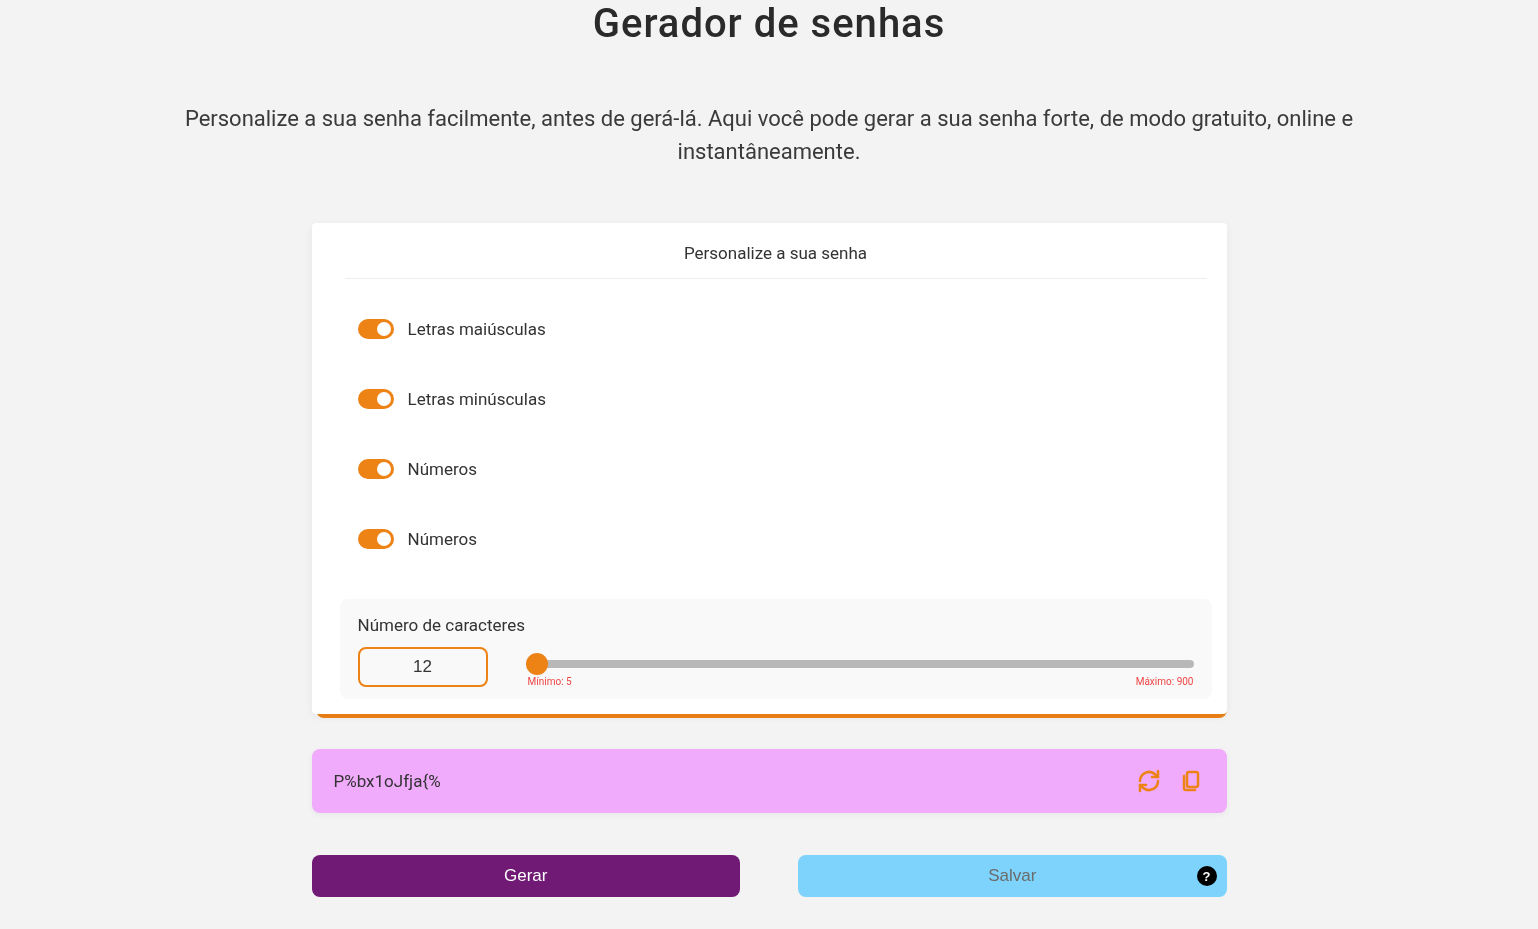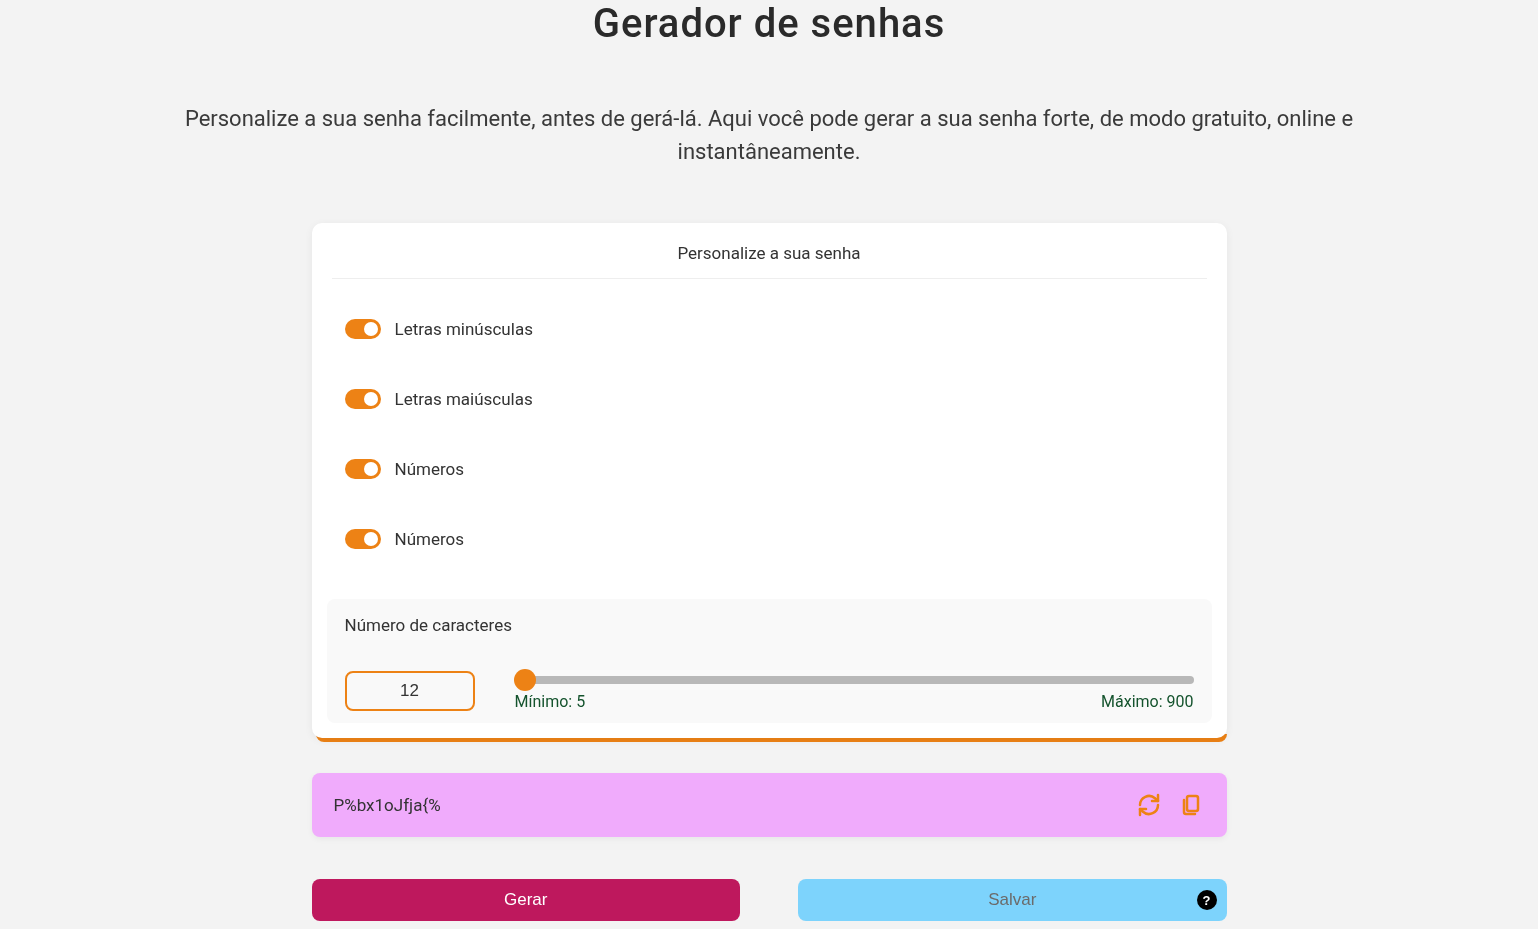--- a/index.html
+++ b/index.html
@@ -37,24 +37,24 @@
       line-height: 1.5;
       margin-bottom: 55px;
       max-width: 1350px;
       margin-left: auto;
       margin-right: auto;
       margin-top: 16px;
     }
     
     .card {
       background: #fff;
-      border-radius: 10px;
+      border-radius: 4px;
       max-width: 915px;
       margin: 0 auto;
-      padding: 20px 15px 15px 15px;
+      padding: 20px 15px 15px 28px;
       box-shadow: 0 2px 8px rgba(0,0,0,0.06);
       position: relative;
     }
     
     .card::after {
       content: "";
       position: absolute;
       left: 4px;
       right: 0;
       bottom: -4px;
@@ -114,21 +114,21 @@
     .length-section {
       background: #f9f9f9;
       border-radius: 8px;
       padding: 16px 18px 12px 18px;
       margin-top: 10px;
     }
     
     .length-title {
       font-size: 17px;
       color: #333;
-      margin-bottom: 35px;
+      margin-bottom: 12px;
     }
     
     .length-controls {
       display: flex;
       align-items: flex-end;
       gap: 40px;
     }
     
     .length-input {
       width: 130px;
@@ -176,22 +176,22 @@
       top: -7px;
       left: 1.5%;
       transform: translateX(-50%);
       cursor: pointer;
     }
     
     .slider-labels {
       display: flex;
       justify-content: space-between;
       margin-top: 8px;
-      font-size: 16px;
-      color: #14532d;
+      font-size: 10px;
+      color: #ef4444;
     }
     
     .output-bar {
       background: #f0abfc;
       border-radius: 8px;
       max-width: 915px;
       margin: 35px auto 0 auto;
       padding: 18px 22px;
       display: flex;
       align-items: center;
@@ -239,21 +239,21 @@
       flex: 1;
       height: 42px;
       border: none;
       border-radius: 8px;
       font-size: 17px;
       cursor: pointer;
       position: relative;
     }
     
     .btn-primary {
-      background: #be185d;
+      background: #701a75;
       color: #fff;
     }
     
     .btn-secondary {
       background: #7dd3fc;
       color: #6b6b6b;
     }
     
     .help-badge {
       position: absolute;
@@ -278,26 +278,26 @@
 <div class="container">
   <h1 class="page-title">Gerador de senhas</h1>
 
   <p class="page-description">Personalize a sua senha facilmente, antes de gerá-lá. Aqui você pode gerar a sua senha forte, de modo gratuito, online e instantâneamente.</p>
 
   <div class="card">
     <div class="card-header">Personalize a sua senha</div>
 
     <div class="toggle-row">
       <div class="toggle"></div>
-      <span class="toggle-label">Letras minúsculas</span>
+      <span class="toggle-label">Letras maiúsculas</span>
     </div>
 
     <div class="toggle-row">
       <div class="toggle"></div>
-      <span class="toggle-label">Letras maiúsculas</span>
+      <span class="toggle-label">Letras minúsculas</span>
     </div>
 
     <div class="toggle-row">
       <div class="toggle"></div>
       <span class="toggle-label">Números</span>
     </div>
 
     <div class="toggle-row">
       <div class="toggle"></div>
       <span class="toggle-label">Números</span>

